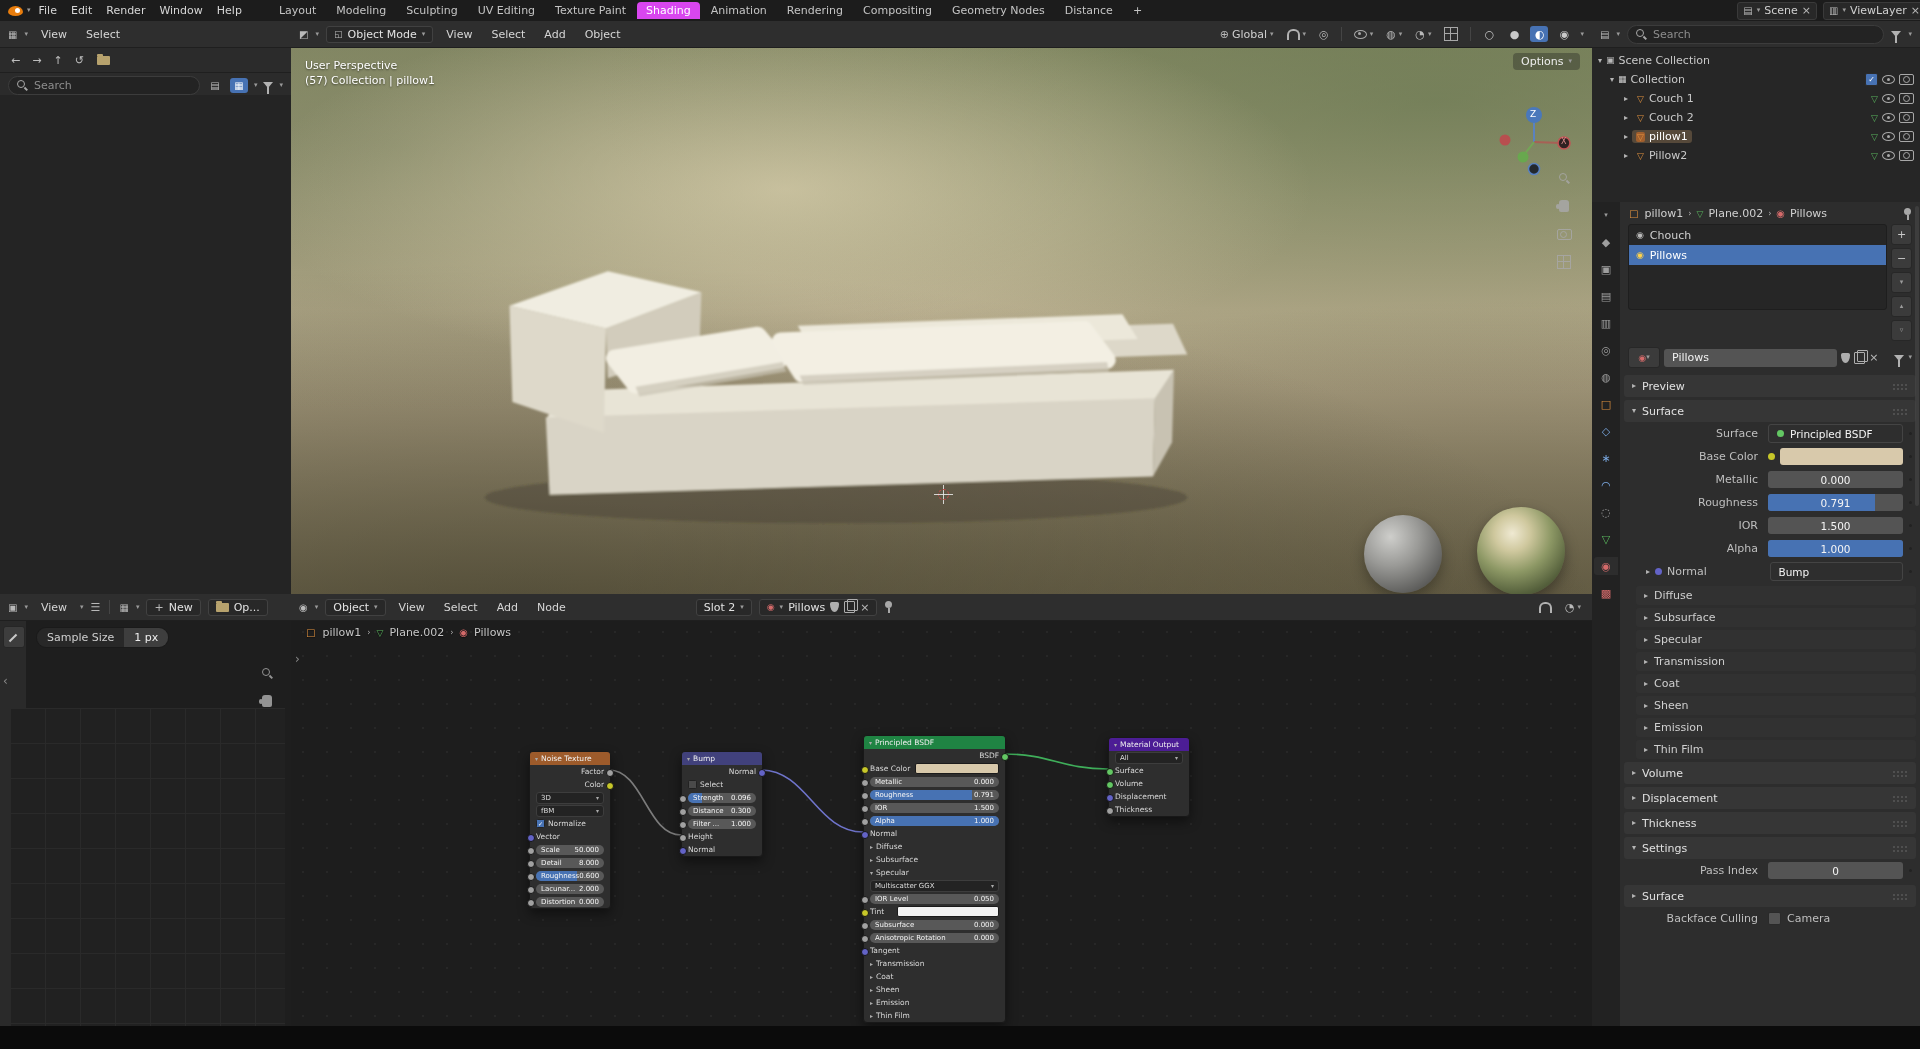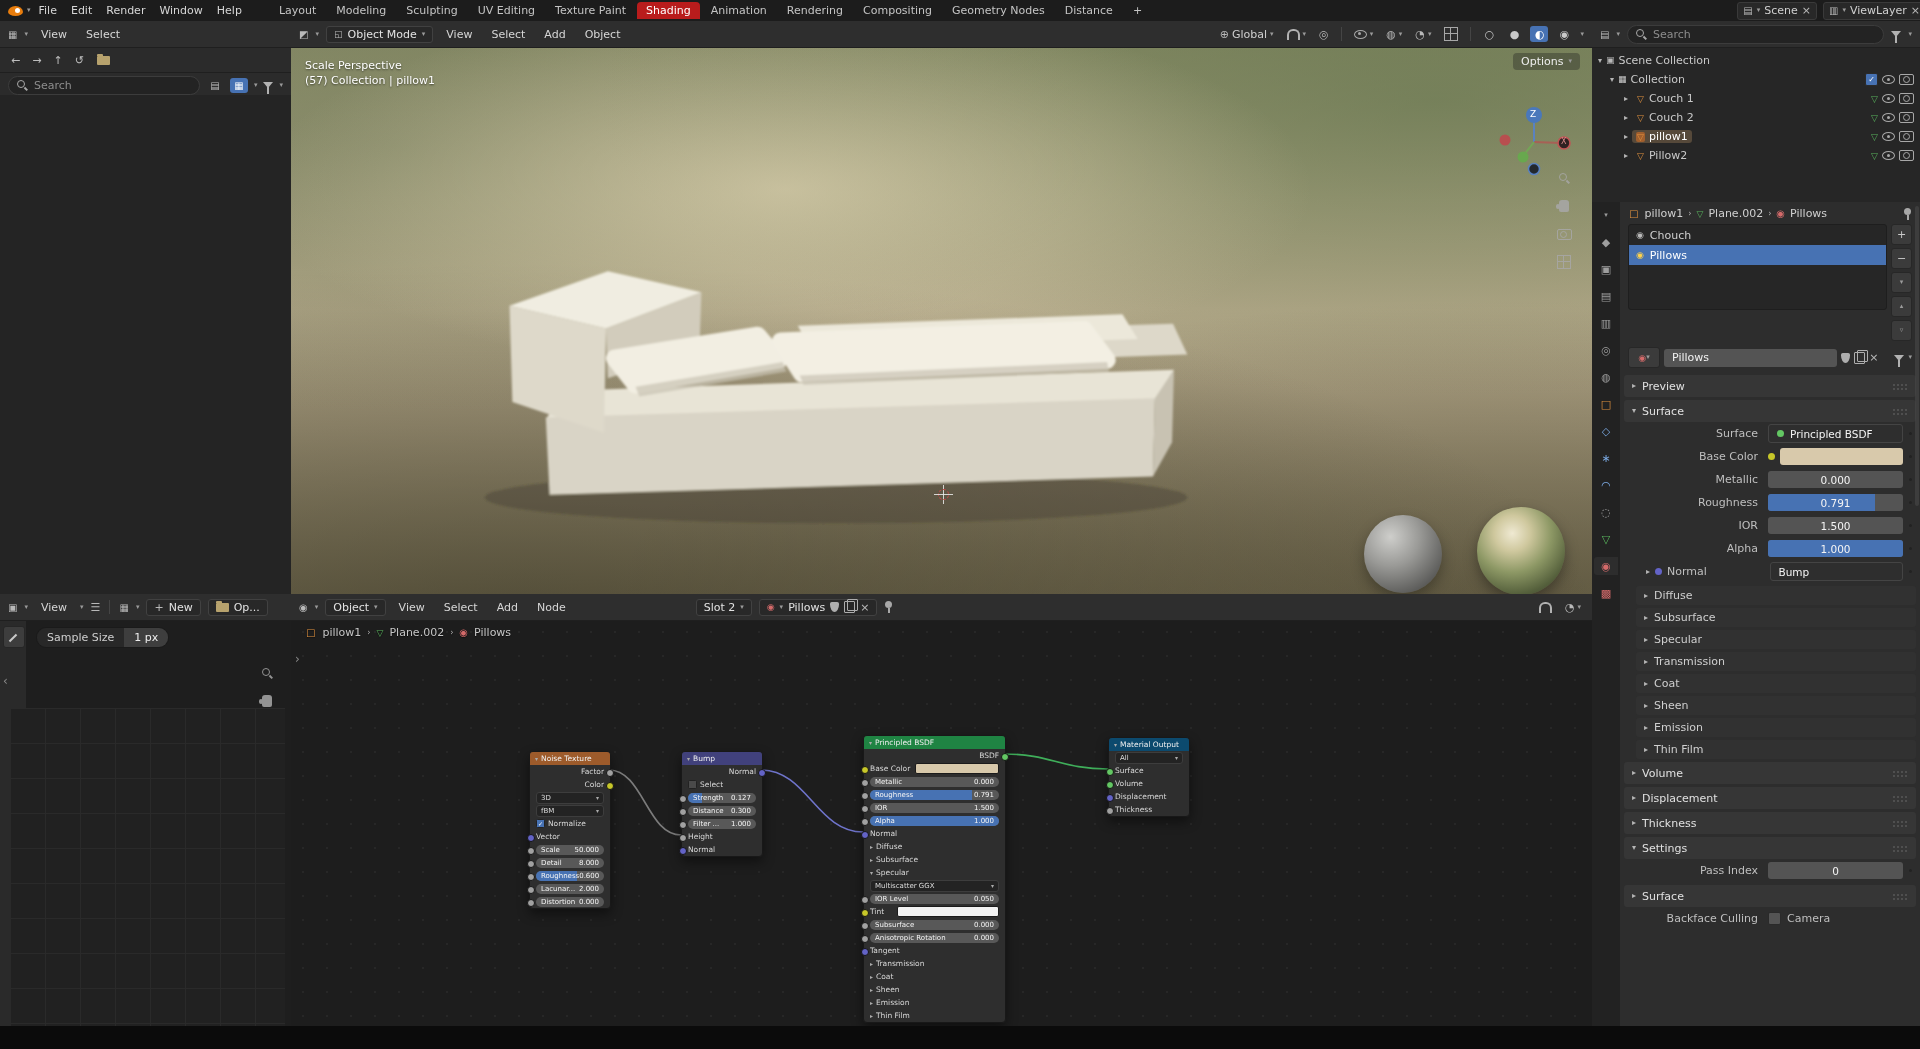--- a/index.html
+++ b/index.html
@@ -51,21 +51,21 @@
   .mouse.m::before{content:"";position:absolute;left:3px;top:1px;width:2.5px;height:5px;background:#d2d2d2;border-radius:2px}
   .mouse.r::before{content:"";position:absolute;right:.5px;top:1px;width:3.5px;height:4.5px;background:#d2d2d2;border-radius:0 3px 1px 0}
   .cb{width:11px;height:11px;background:#545454;border:1px solid #2a2a2a;border-radius:2px;display:inline-flex;align-items:center;justify-content:center;color:#fff;font-size:8px;line-height:1}
   .cb.on{background:#4772b3}
 
   
   #topbar{left:0;top:0;width:1920px;height:21px;background:#1c1c1c;display:flex;align-items:center;padding:0 6px;gap:2px;z-index:9}
   .blogo{width:15px;height:10px;border-radius:50% 50% 50% 50%/60% 60% 40% 40%;background:#e87d0d;position:relative;margin:0 2px}
   .blogo::before{content:"";position:absolute;left:7px;top:2px;width:5px;height:5px;border-radius:50%;background:#fff}
   .wtab{padding:2px 9px;border-radius:4px 4px 0 0;color:#c4c4c4;white-space:nowrap}
-  .wtab.active{background:#b91c1c;color:#fff}
+  .wtab.active{background:#d946ef;color:#fff}
   #topbar-right{margin-left:auto;display:flex;align-items:center;gap:6px}
   .tb-widget{display:flex;align-items:center;gap:4px;background:#282828;border:1px solid #3a3a3a;border-radius:3px;padding:0 5px;height:16px}
 
   
   #viewport{left:291px;top:21px;width:1301px;height:573px;background:#3b3b3b}
   #vp-canvas{position:absolute;left:0;top:26px;right:0;bottom:0;
     background:
       radial-gradient(ellipse 850px 300px at 38% 26%, rgba(216,206,172,.75), transparent 62%),
       radial-gradient(ellipse 1200px 420px at 88% 10%, rgba(92,112,72,.55), transparent 70%),
       radial-gradient(ellipse 1000px 380px at 8% 18%, rgba(110,120,88,.5), transparent 70%),
@@ -310,21 +310,21 @@
           <polygon points="198,297 301,261 399,283 299,321" fill="#f0ede1"></polygon>
           <polygon points="198,297 299,321 297,430 201,398" fill="#ded9ca"></polygon>
           <polygon points="299,321 399,283 397,341 301,373" fill="#d2ccbc"></polygon>
           <polygon points="308,352 458,328 480,354 330,380" fill="#f2eee2" stroke="#f2eee2" stroke-width="18" stroke-linejoin="round"></polygon>
           <polygon points="482,334 800,322 824,354 504,368" fill="#f3efe3" stroke="#f3efe3" stroke-width="18" stroke-linejoin="round"></polygon>
           <polygon points="330,382 484,356 488,366 334,392" fill="#c9c3b3" opacity="0.7"></polygon>
           <polygon points="502,370 824,356 826,366 506,380" fill="#c9c3b3" opacity="0.7"></polygon>
         </g>
       </svg>
 
-      <span class="vp-text" style="left:14px;top:12px">Scale Perspective</span>
+      <span class="vp-text" style="left:14px;top:12px">User Perspective</span>
       <span class="vp-text" style="left:14px;top:27px">(57) Collection | pillow1</span>
 
       <div id="vp-options">
         <span>Options</span>
         <span class="chev">▾</span>
       </div>
 
       <div id="gizmo">
         <svg width="80" height="80">
           <line x1="40" y1="40" x2="40" y2="16" stroke="#5a82c0" stroke-width="2"></line>
@@ -831,21 +831,21 @@
       </div>
       <div class="nrow">
         <span class="ncb"></span>
         <span>Select</span>
       </div>
       <div class="nrow">
         <span class="sock si s-gray"></span>
         <span class="np">
             <span class="fill" style="width:20%"></span>
             <span>Strength</span>
-            <span>0.127</span>
+            <span>0.096</span>
           </span>
       </div>
       <div class="nrow">
         <span class="sock si s-gray"></span>
         <span class="np">
             <span>Distance</span>
             <span>0.300</span>
           </span>
       </div>
       <div class="nrow">
@@ -977,21 +977,21 @@
           <span class="narrow">▸</span>
           <span>Emission</span>
         </div>
       <div class="nrow">
           <span class="narrow">▸</span>
           <span>Thin Film</span>
         </div>
     </div>
 
     <div class="node" style="left:817px;top:143px;width:80px">
-      <div class="node-h" style="background:#0c4a6e">
+      <div class="node-h" style="background:#4c1d95">
         <span class="narrow">▾</span>
         <span>Material Output</span>
       </div>
       <div class="nrow">
         <span class="nd">
             <span>All</span>
             <span class="narrow">▾</span>
           </span>
       </div>
       <div class="nrow">

